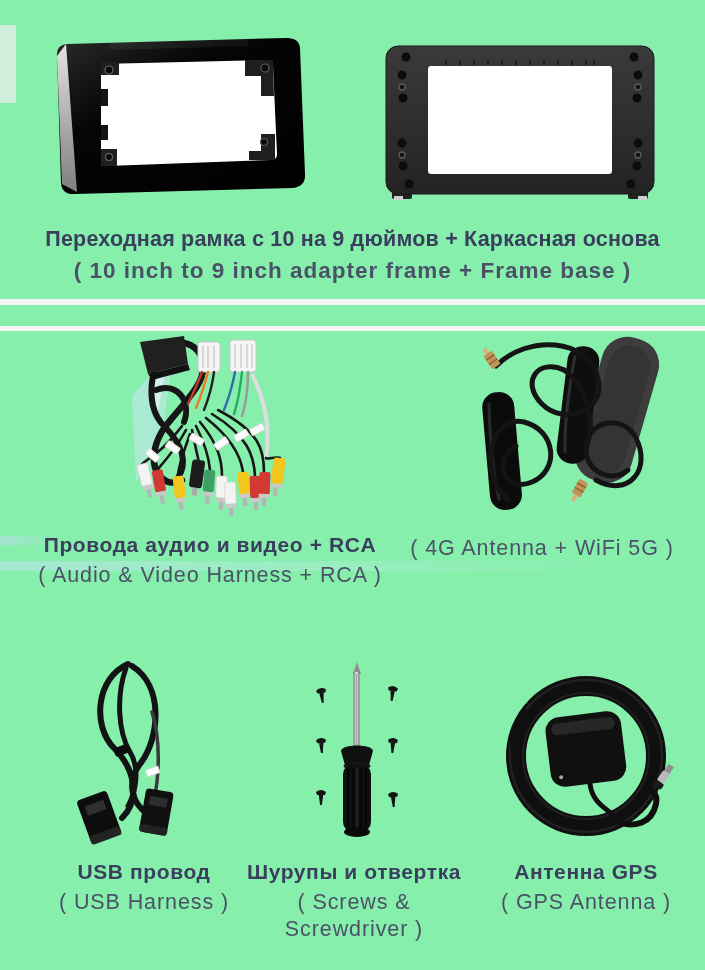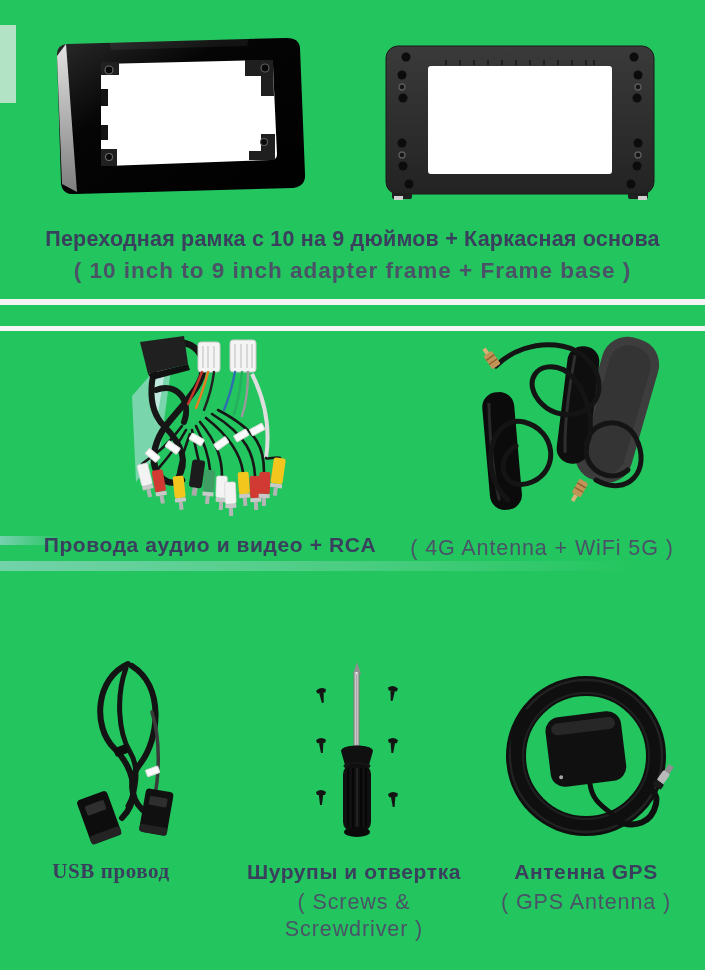--- a/index.html
+++ b/index.html
@@ -1,18 +1,18 @@
 <!DOCTYPE html>
 <html><head>
 <meta charset="utf-8">
 <style>
   html,body{margin:0;padding:0;}
   .page{
     position:relative;width:705px;height:970px;overflow:hidden;
-    background:#22c55e;
+    background:#86efac;
     font-family:"Liberation Sans",sans-serif;
   }
   .decor{position:absolute;pointer-events:none;}
   .photo{position:absolute;}
   .label-block{position:absolute;text-align:center;}
   .h-ru{font-weight:700;color:#3a3f5d;font-size:21px;line-height:27px;letter-spacing:0.6px;}
   .h-en{font-weight:400;color:#4b5268;font-size:21.5px;line-height:27px;letter-spacing:0.9px;margin-top:4px;}
   .title-ru{position:absolute;left:0;width:705px;top:226px;text-align:center;
     font-weight:700;color:#3a3f5d;font-size:21.5px;line-height:27px;letter-spacing:0.2px;}
   .title-en{position:absolute;left:0;width:705px;top:257px;text-align:center;
@@ -246,20 +246,21 @@
     <g transform="translate(112,158) rotate(30)">
       <rect x="-2" y="8" width="4" height="7" fill="#d8b277"></rect>
       <rect x="-5" y="-8" width="10" height="16" rx="1.5" fill="#c29356"></rect>
       <line x1="-5" y1="-3" x2="5" y2="-3" stroke="#8a5f2e" stroke-width="1.4"></line>
       <line x1="-5" y1="2" x2="5" y2="2" stroke="#8a5f2e" stroke-width="1.4"></line>
     </g>
   </svg>
 
   <div class="label-block" style="left:18px;top:531px;width:384px;">
     <div class="h-ru">Провода аудио и видео + RCA</div>
+    <div class="h-en">( Audio &amp; Video Harness + RCA )</div>
   </div>
   <div class="label-block" style="left:402px;top:531px;width:280px;">
     <div class="h-en">( 4G Antenna + WiFi 5G )</div>
   </div>
 
   <svg class="photo" style="left:56px;top:652px;" width="150" height="200" viewBox="0 0 150 200">
     <g fill="none" stroke="#131313" stroke-linecap="round">
       <path d="M72,12 C40,26 36,74 58,96 C80,118 84,148 66,166" stroke-width="6"></path>
       <path d="M76,14 C108,34 104,86 84,112 C70,130 76,152 92,162" stroke-width="6"></path>
       <path d="M70,16 C60,44 62,80 74,100 C84,116 80,140 72,154" stroke-width="5"></path>
@@ -342,22 +343,23 @@
       <rect x="-5" y="0" width="10" height="6" rx="1" fill="#1a1a1a"></rect>
     </g>
     <g transform="rotate(-7 92 96)">
       <rect x="54" y="60" width="76" height="70" rx="14" fill="#101010"></rect>
       <rect x="60" y="66" width="64" height="12" rx="6" fill="#3a3a3a" opacity="0.55"></rect>
       <circle cx="64" cy="120" r="2" fill="#e8e8e8" opacity="0.7"></circle>
     </g>
     <path d="M96,130 C98,146 108,152 118,160" fill="none" stroke="#0f0f0f" stroke-width="5" stroke-linecap="round"></path>
   </svg>
 
-  <div class="label-block" style="left:11px;top:858px;width:200px;font-family:Liberation Serif, serif;">
+  <div class="label-block" style="left:44px;top:858px;width:200px;">
     <div class="h-ru">USB провод</div>
+    <div class="h-en">( USB Harness )</div>
   </div>
   <div class="label-block" style="left:234px;top:858px;width:240px;">
     <div class="h-ru">Шурупы и отвертка</div>
     <div class="h-en">( Screws &amp; Screwdriver )</div>
   </div>
   <div class="label-block" style="left:482px;top:858px;width:208px;">
     <div class="h-ru">Антенна GPS</div>
     <div class="h-en">( GPS Antenna )</div>
   </div>
 

